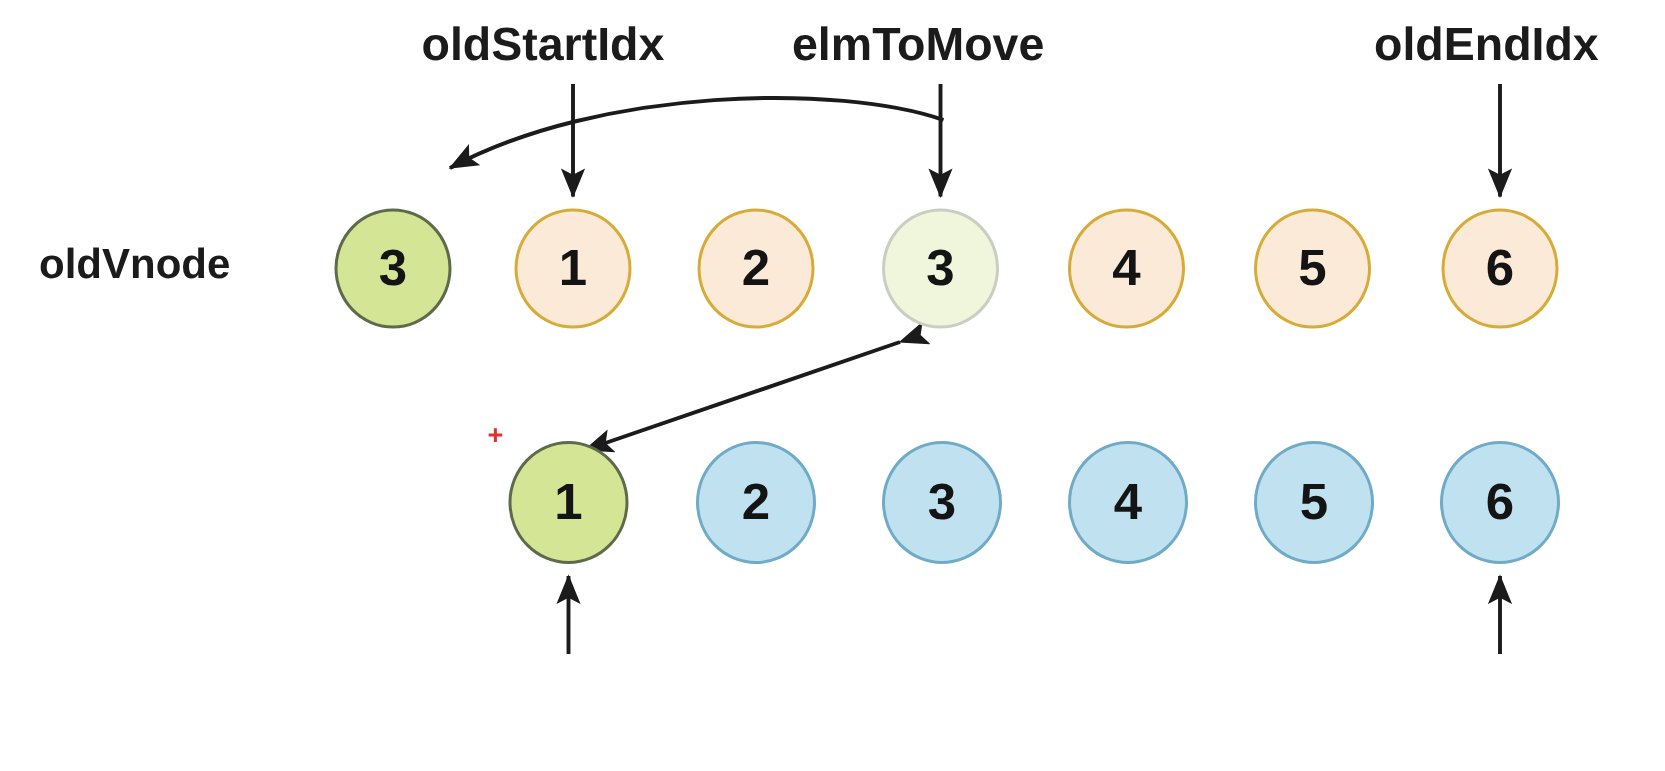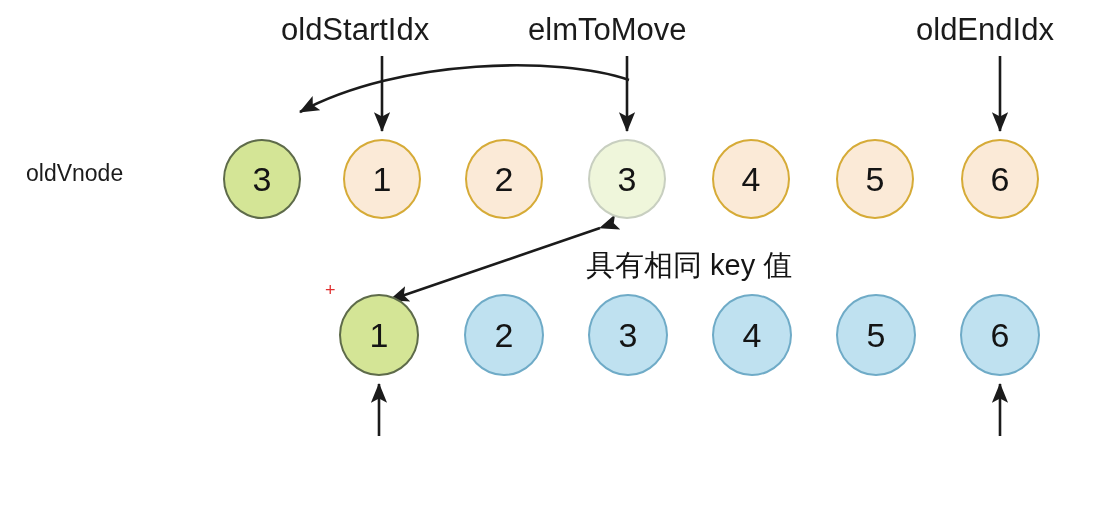--- a/index.html
+++ b/index.html
@@ -9,20 +9,21 @@
   }
   body {
     font-family: "Liberation Sans", sans-serif;
   }
   #stage {
     position: relative;
     width: 1110px;
     height: 436px;
     background: #ffffff;
     overflow: hidden;
+    font-weight: bold;
   }
   .svg-layer {
     position: absolute;
     left: 0;
     top: 0;
     width: 1110px;
     height: 514px;
   }
   .node {
     position: absolute;
@@ -56,21 +57,21 @@
     background: #eff6db;
     border: 2.5px solid #c8cfc0;
   }
   .n-blue {
     background: #bfe1f0;
     border: 2.5px solid #6fabc7;
   }
   .row-label {
     position: absolute;
     font-family: "Liberation Sans", sans-serif;
-    font-size: 23px;
+    font-size: 28px;
     color: #1b1b1b;
     white-space: nowrap;
     text-align: right;
   }
   .idx-label {
     position: absolute;
     font-family: "Liberation Sans", sans-serif;
     font-size: 31px;
     color: #1b1b1b;
     white-space: nowrap;
@@ -164,21 +165,20 @@
   <div class="node old n-orange" style="left:712px; top:139px;">
     <span>4</span>
   </div>
   <div class="node old n-orange" style="left:836px; top:139px;">
     <span>5</span>
   </div>
   <div class="node old n-orange" style="left:961px; top:139px;">
     <span>6</span>
   </div>
 
-  <div class="note-label" style="left:586px; top:246px;">具有相同 key 值</div>
 
   <div class="plus-marker" style="left:325px; top:281px;">+</div>
 
 
   <div class="node new n-green" style="left:339px; top:294px;">
     <span>1</span>
   </div>
   <div class="node new n-blue" style="left:464px; top:294px;">
     <span>2</span>
   </div>

